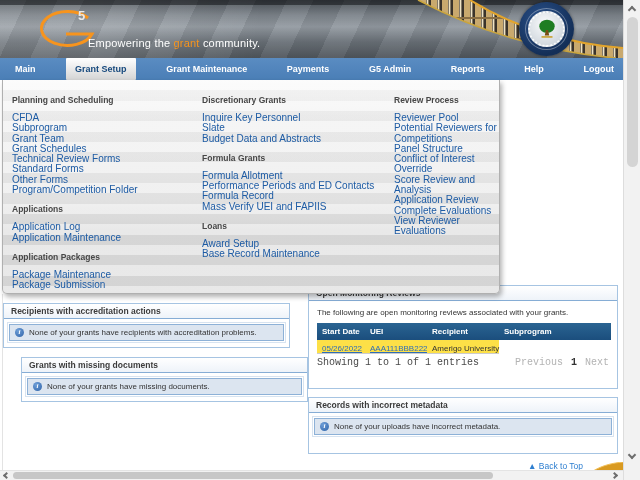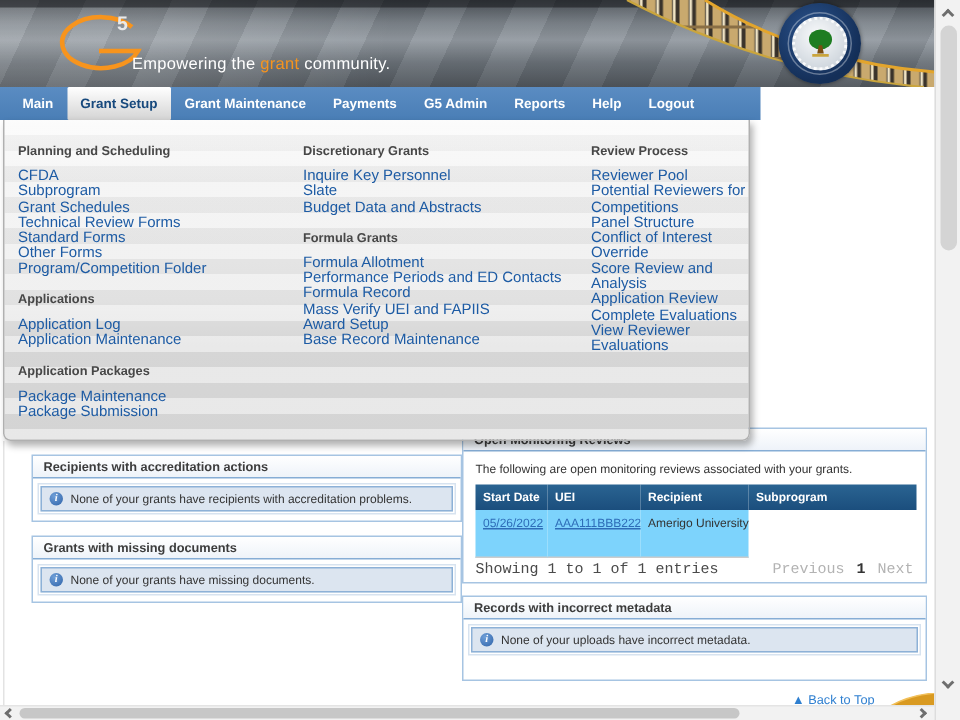--- a/index.html
+++ b/index.html
@@ -27,23 +27,23 @@
   .seal { position:absolute; left:519px; top:2px; width:55px; height:54px; border-radius:50%;
           background:radial-gradient(circle at 40% 35%, #2a528c, #142f58 70%);
           box-shadow:0 0 3px rgba(0,0,0,.5); }
   .seal-face { position:absolute; left:9px; top:9px; width:37px; height:36px; border-radius:50%;
           background:radial-gradient(circle at 45% 35%, #fafbfc, #cfd6dd 80%);
           border:2px dotted rgba(255,255,255,.85); outline:1px solid rgba(255,255,255,.35); outline-offset:2px;
           display:flex; align-items:center; justify-content:center; }
 
   
   .navbar {
-    position:absolute; left:0; top:58px; width:507px; height:22px;
+    position:absolute; left:0; top:58px; width:623px; height:22px;
     background:linear-gradient(180deg,#5a8cc2,#4a7eb6);
-    display:flex; align-items:stretch; padding-left:6px;
+    display:flex; align-items:stretch; padding-left:6px;justify-content:space-between;
   }
   .nav-item { color:#fff; font-weight:bold; font-size:9px; line-height:22px; padding:0 9px; cursor:pointer; white-space:nowrap; }
   .nav-item.active { background:linear-gradient(180deg,#ffffff,#d4d4d4); color:#17497d; border-radius:1px; }
 
   
   .mega-menu {
     position:absolute; left:2px; top:80px; width:498px; height:214px; z-index:30;
     border:1px solid #b0b0b0; border-top:none; border-radius:0 0 5px 5px;
     box-shadow:2px 3px 5px rgba(0,0,0,.3);
     background:
@@ -60,30 +60,30 @@
   
   .panel { position:absolute; background:#fff; border:1px solid #a6c4e2; }
   .panel-head { height:15px; line-height:15px; padding:0 7px; font-size:8.5px; font-weight:bold; color:#3c3c3c;
     background:linear-gradient(180deg,#ffffff,#eef3f9); border-bottom:1px solid #86add5; white-space:nowrap; }
   .info-box { margin:5px; border:1px solid #8db1d7; outline:1px solid #d7e3f0; outline-offset:1px;
     background:#dce5f0; display:flex; align-items:center; gap:5px; padding:3px 5px; font-size:8px; color:#333; white-space:nowrap; }
   .info-icon { width:9px; height:9px; border-radius:50%; flex:none;
     background:radial-gradient(circle at 35% 30%, #6f9fd8, #2f63a8);
     color:#fff; font:italic bold 7px/9px "Liberation Serif", serif; text-align:center; }
 
-  #panel-accreditation { left:21px;  top:303px; width:287px; height:45px; }
+  #panel-accreditation { left:3px;  top:303px; width:287px; height:45px; }
   #panel-missing       { left:21px;  top:357px; width:287px; height:45px; }
   #panel-monitoring    { left:308px; top:285px; width:310px; height:104px; z-index:1; }
   #panel-metadata      { left:308px; top:397px; width:310px; height:57px; }
 
   .mon-intro { margin:7px 8px 6px; font-size:8px; color:#333; white-space:nowrap; }
   .mon-table { margin:0 8px; width:294px; font-size:8px; }
   .tr { display:flex; }
   .th { background:linear-gradient(180deg,#2a6492,#1b4e7d); color:#fff; font-weight:bold; height:17px; line-height:17px; padding:0 5px; white-space:nowrap; }
-  .td { height:32px; line-height:18px; padding:0 5px; color:#333; border-bottom:1px solid #ccc; background:#7dd3fc; white-space:nowrap; }
+  .td { height:14px; line-height:18px; padding:0 5px; color:#333; border-bottom:1px solid #ccc; background:#fde047; white-space:nowrap; }
   .th:nth-child(1),.td:nth-child(1){ width:48px; flex:none; }
   .th:nth-child(2),.td:nth-child(2){ width:62px; flex:none; }
   .th:nth-child(3),.td:nth-child(3){ width:72px; flex:none; }
   .th:nth-child(4),.td:nth-child(4){ flex:1; }
   .cell-link { color:#2e6db8; text-decoration:underline; cursor:pointer; }
   .mon-footer { display:flex; justify-content:space-between; align-items:center; margin:3px 8px 0; font-size:10px; color:#4a4a4a;font-family:Liberation Mono, monospace; }
   .pager { display:flex; align-items:flex-start; }
   .pg-prev,.pg-next { color:#b3b3b3; cursor:default; }
   .pg-page { color:#333; font-weight:bold; margin:0 8px; cursor:pointer; }
 
@@ -208,20 +208,21 @@
   <path d="M0,9 C10,3 20,1 30,0" stroke="#f2c05a" stroke-width="1" fill="none"></path>
 </svg>
 
 <div class="page-edge"></div>
 
 <div class="mega-menu">
     <div class="menu-col">
       <div class="menu-header">Planning and Scheduling</div>
       <a class="menu-link">CFDA</a>
       <a class="menu-link">Subprogram</a>
+      <a class="menu-link">Grant Team</a>
       <a class="menu-link">Grant Schedules</a>
       <a class="menu-link">Technical Review Forms</a>
       <a class="menu-link">Standard Forms</a>
       <a class="menu-link">Other Forms</a>
       <a class="menu-link">Program/Competition Folder</a>
       <div class="menu-header">Applications</div>
       <a class="menu-link">Application Log</a>
       <a class="menu-link">Application Maintenance</a>
       <div class="menu-header">Application Packages</div>
       <a class="menu-link">Package Maintenance</a>
@@ -230,20 +231,21 @@
     <div class="menu-col">
       <div class="menu-header">Discretionary Grants</div>
       <a class="menu-link">Inquire Key Personnel</a>
       <a class="menu-link">Slate</a>
       <a class="menu-link">Budget Data and Abstracts</a>
       <div class="menu-header">Formula Grants</div>
       <a class="menu-link">Formula Allotment</a>
       <a class="menu-link">Performance Periods and ED Contacts</a>
       <a class="menu-link">Formula Record</a>
       <a class="menu-link">Mass Verify UEI and FAPIIS</a>
+      <div class="menu-header">Loans</div>
       <a class="menu-link">Award Setup</a>
       <a class="menu-link">Base Record Maintenance</a>
     </div>
     <div class="menu-col">
       <div class="menu-header">Review Process</div>
       <a class="menu-link">Reviewer Pool</a>
       <a class="menu-link">Potential Reviewers for Competitions</a>
       <a class="menu-link">Panel Structure</a>
       <a class="menu-link">Conflict of Interest Override</a>
       <a class="menu-link">Score Review and Analysis</a>

